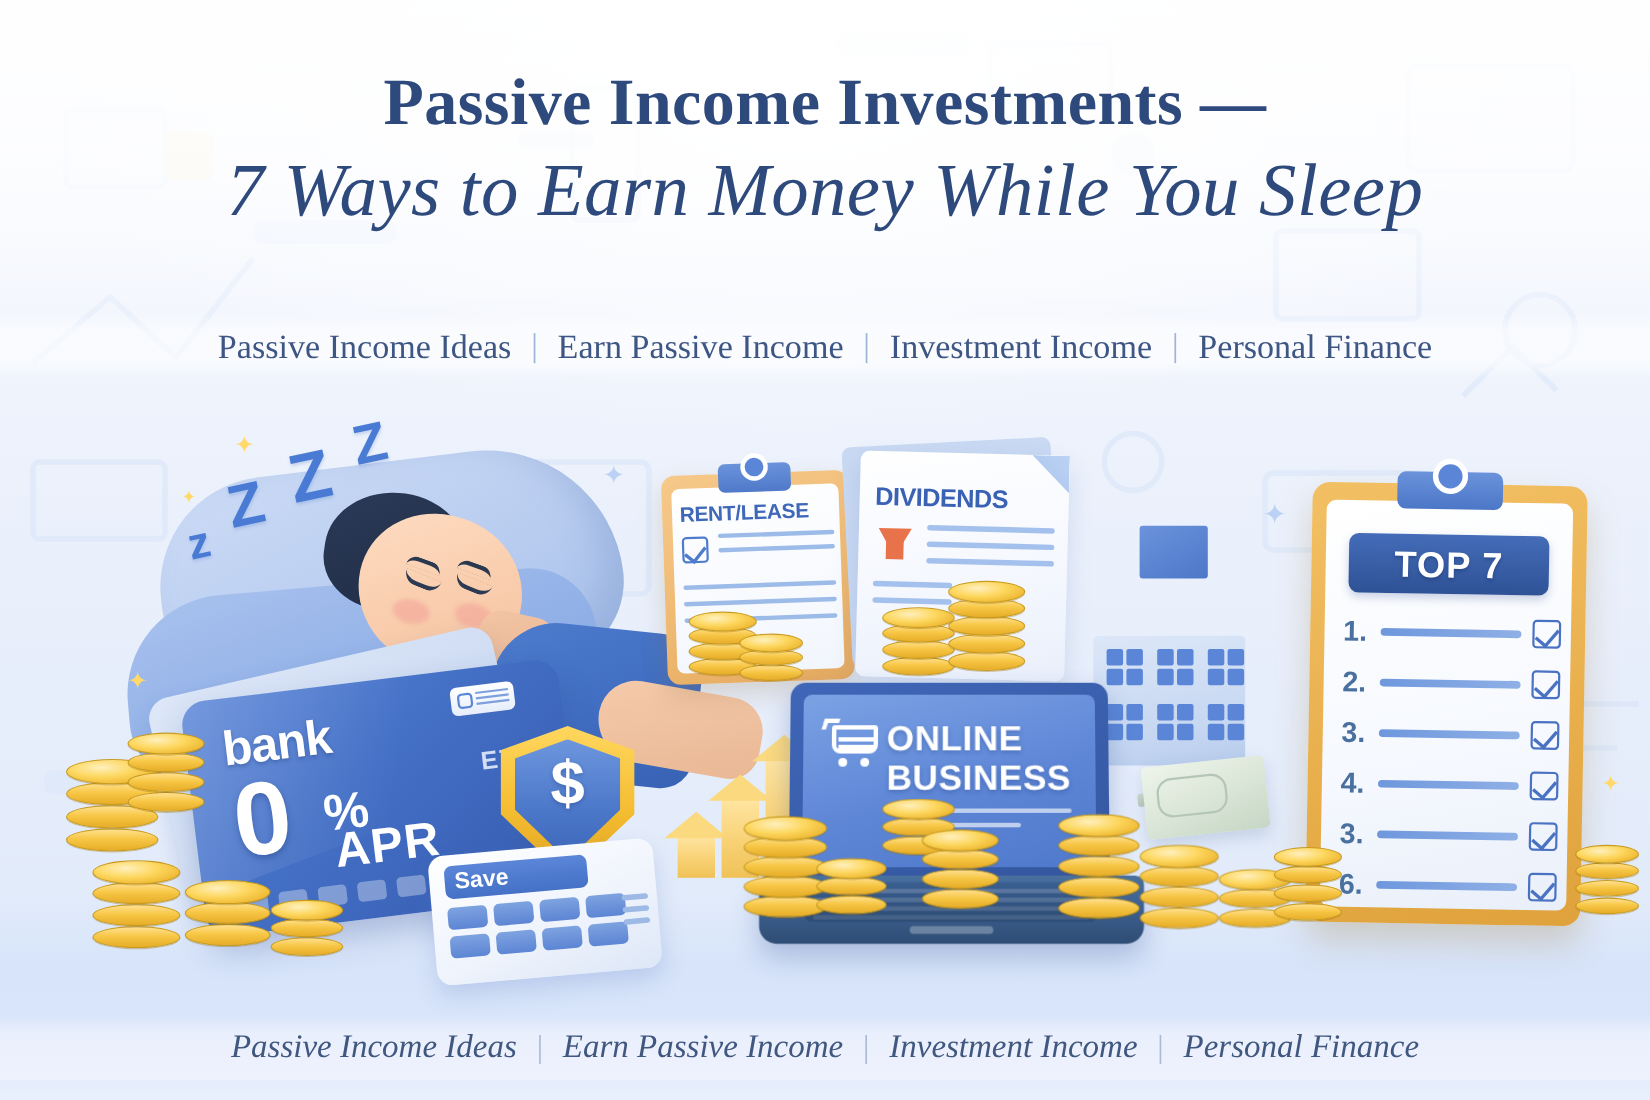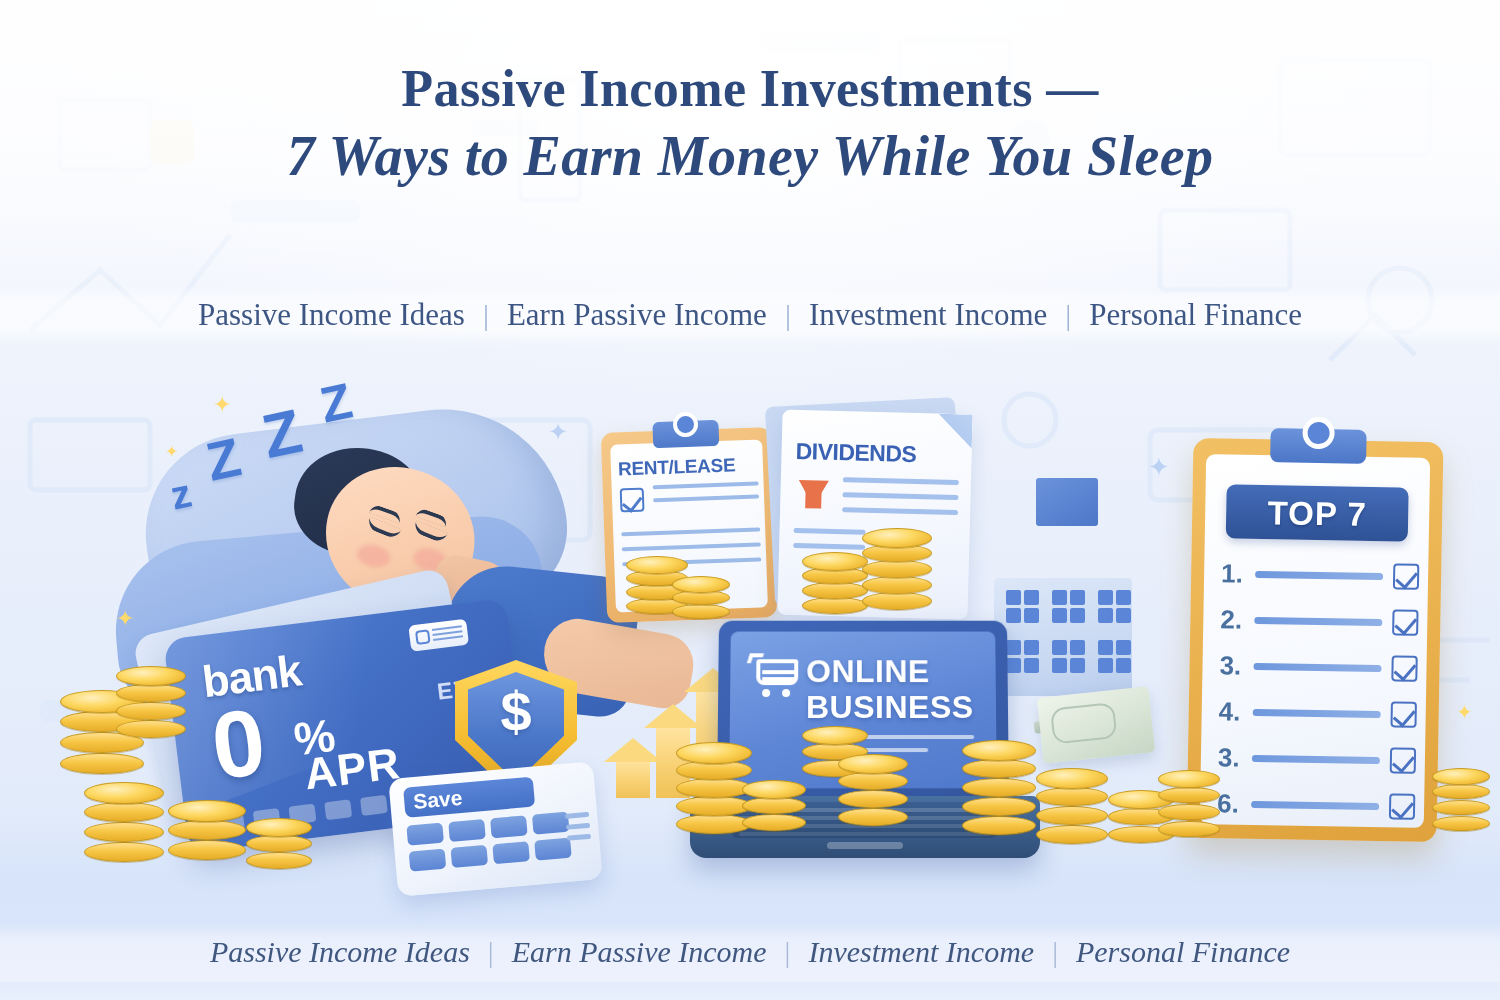--- a/index.html
+++ b/index.html
@@ -27,22 +27,22 @@
     position:absolute; left:0; right:0; bottom:0; height:190px;
     background:linear-gradient(180deg, rgba(205,221,248,0) 0%, rgba(203,220,248,.55) 35%, rgba(214,227,250,.85) 70%, rgba(233,240,253,1) 100%);
   }
 
   
   .header{ position:absolute; left:0; right:0; top:60px; text-align:center; z-index:40; }
   .title-l1, .title-l2{
     font-family:"Liberation Serif", serif;
     color:#2e4a7d; letter-spacing:.4px; white-space:nowrap;
   }
-  .title-l1{ font-size:52px; font-weight:700; line-height:1.12; }
-  .title-l2{ font-size:56px; font-weight:700; font-style:italic; line-height:1.22; margin-top:4px; }
+  .title-l1{ font-size:60px; font-weight:700; line-height:1.12; }
+  .title-l2{ font-size:68px; font-weight:400; font-style:italic; line-height:1.22; margin-top:4px; }
 
   .kwbar-top{
     position:absolute; left:0; right:0; top:286px; z-index:40;
     display:flex; justify-content:center; align-items:center; gap:0;
     background:linear-gradient(180deg, rgba(255,255,255,.0) 0%, rgba(255,255,255,.55) 25%, rgba(255,255,255,.62) 75%, rgba(255,255,255,0) 100%);
     height:58px;
   }
   .kwbar-top .kw{
     font-family:"Liberation Serif", serif;
     font-size:31px; color:#3d5684; padding:0 18px; white-space:nowrap;

